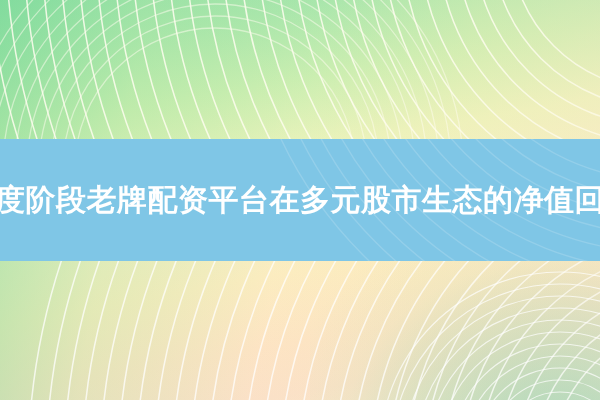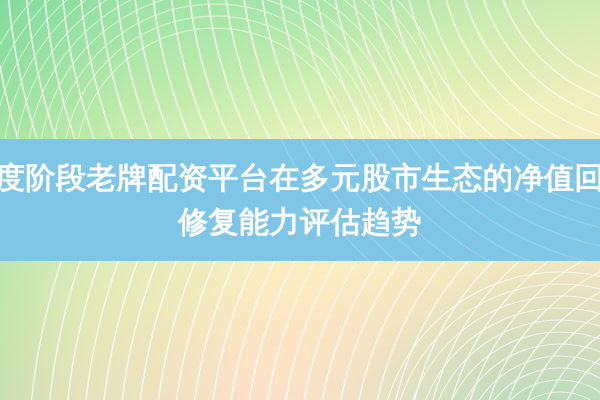--- a/index.html
+++ b/index.html
@@ -247,16 +247,15 @@
         <circle cx="660" cy="-181" r="330"></circle>
         <circle cx="660" cy="-181" r="348"></circle>
         <circle cx="660" cy="-181" r="366"></circle>
         <circle cx="660" cy="-181" r="384"></circle>
         <circle cx="660" cy="-181" r="402"></circle>
         <circle cx="660" cy="-181" r="420"></circle>
       </g>
     </svg>
 
     <div class="title-text line-1">月度阶段老牌配资平台在多元股市生态的净值回撤</div>
-    <div class="title-text line-2">修复能力评估趋势</div>
   </div>
 
 </div>
 
 </body></html>

